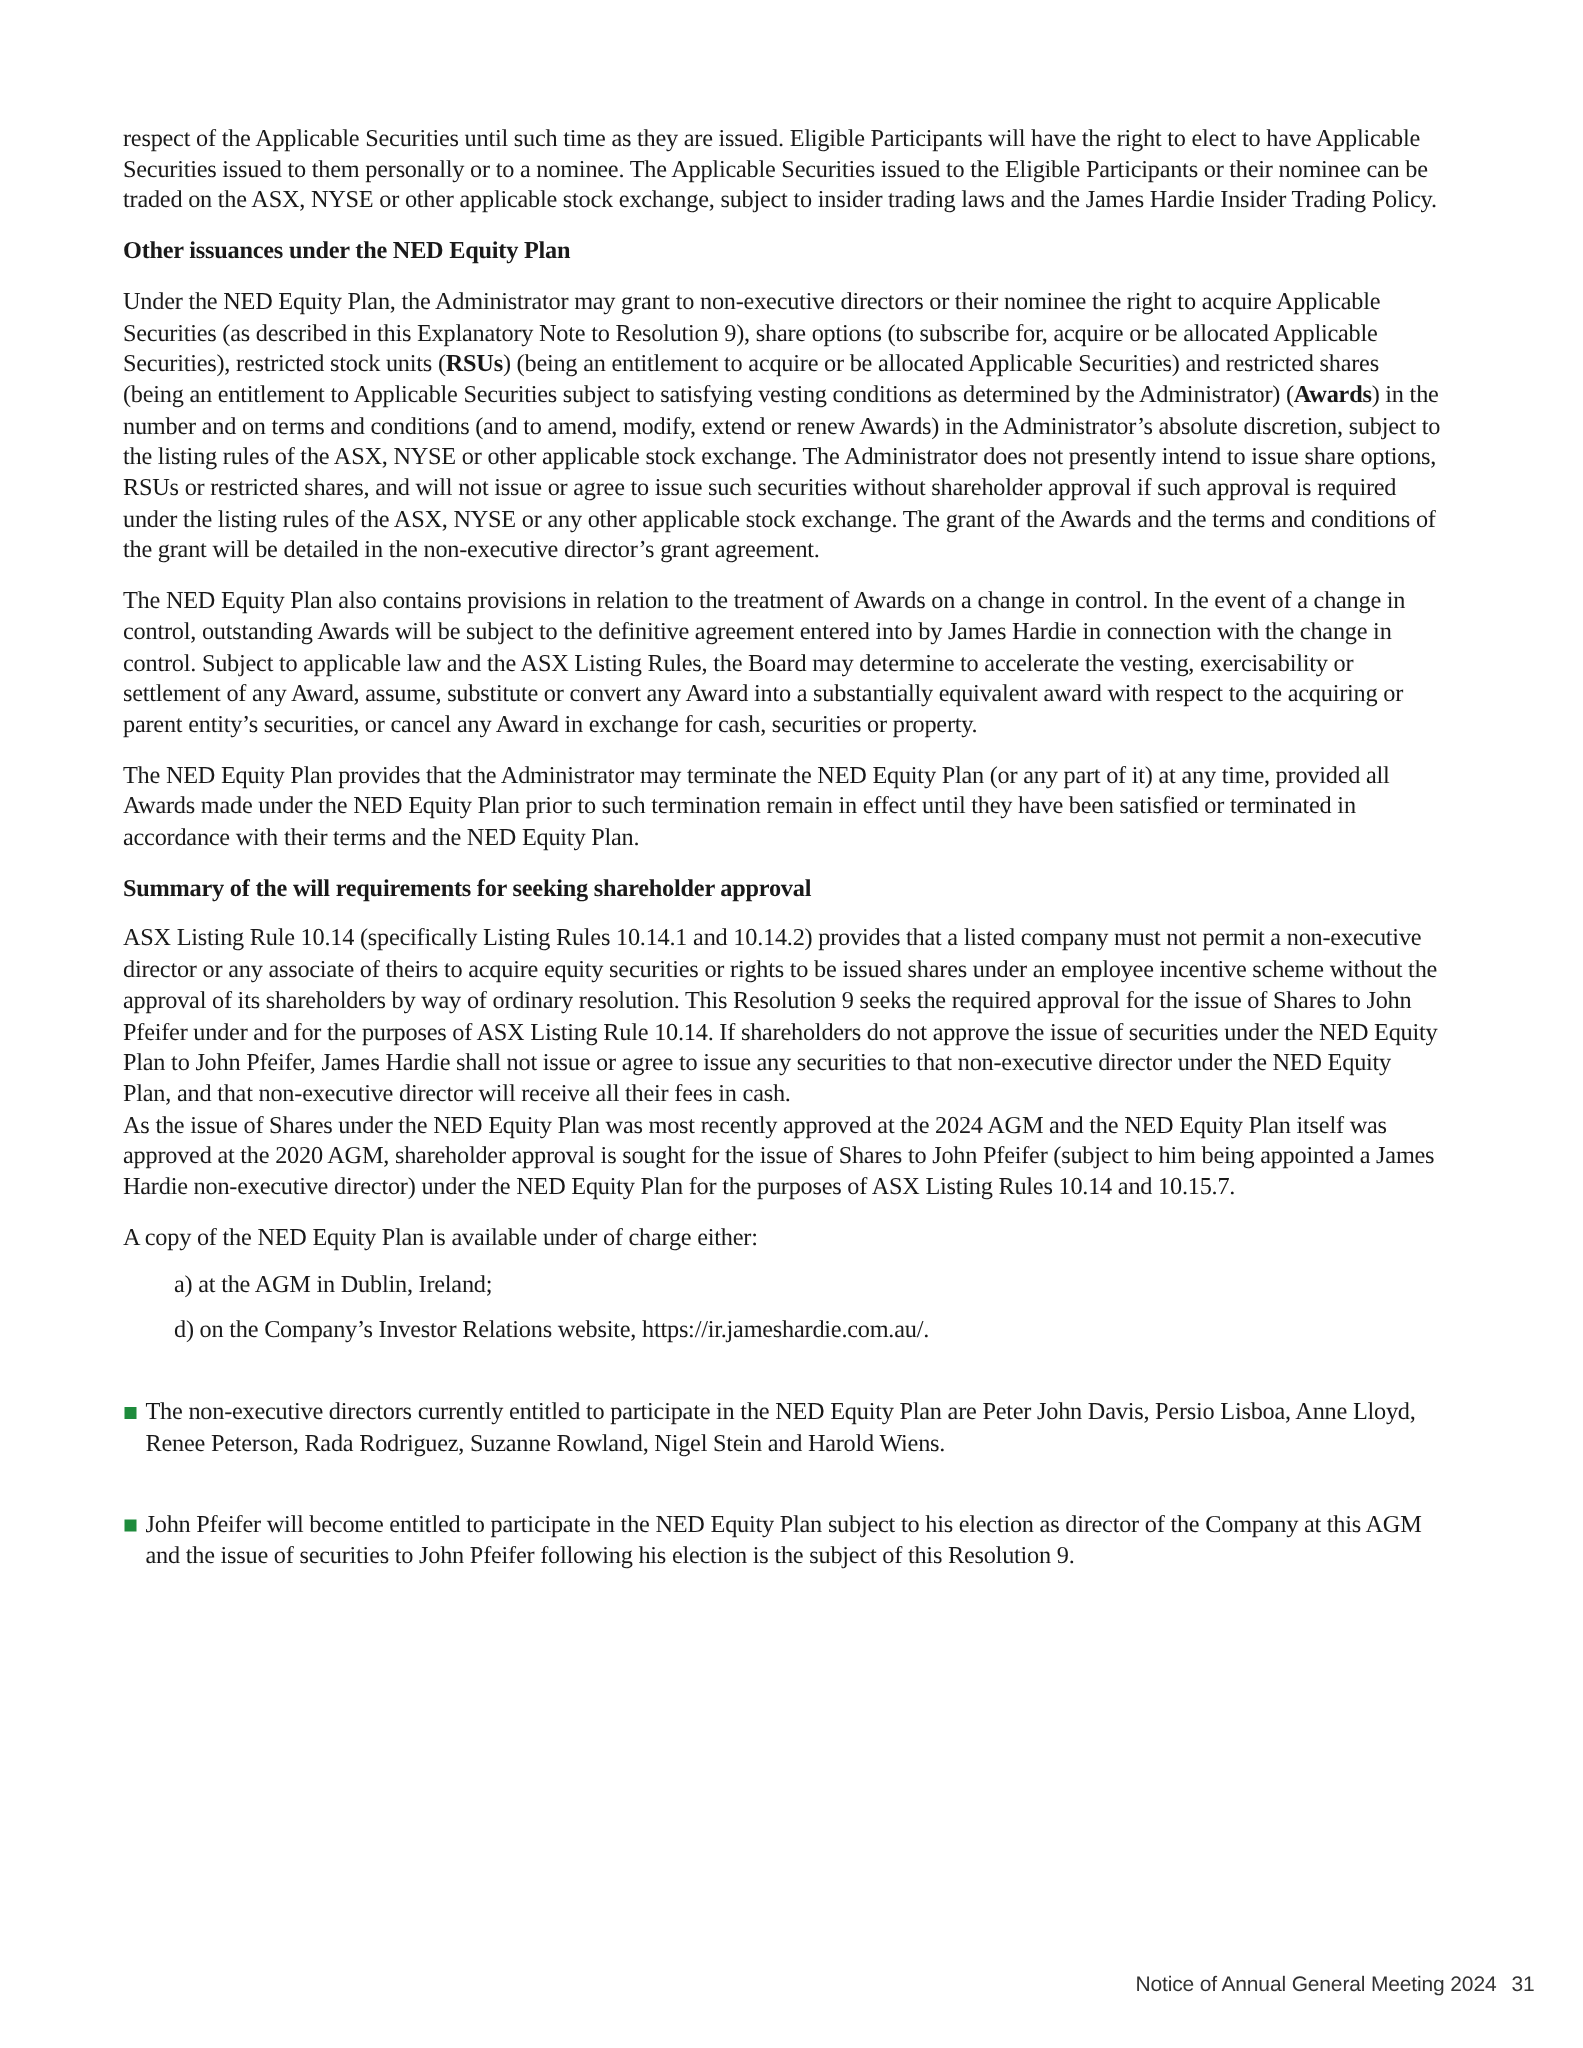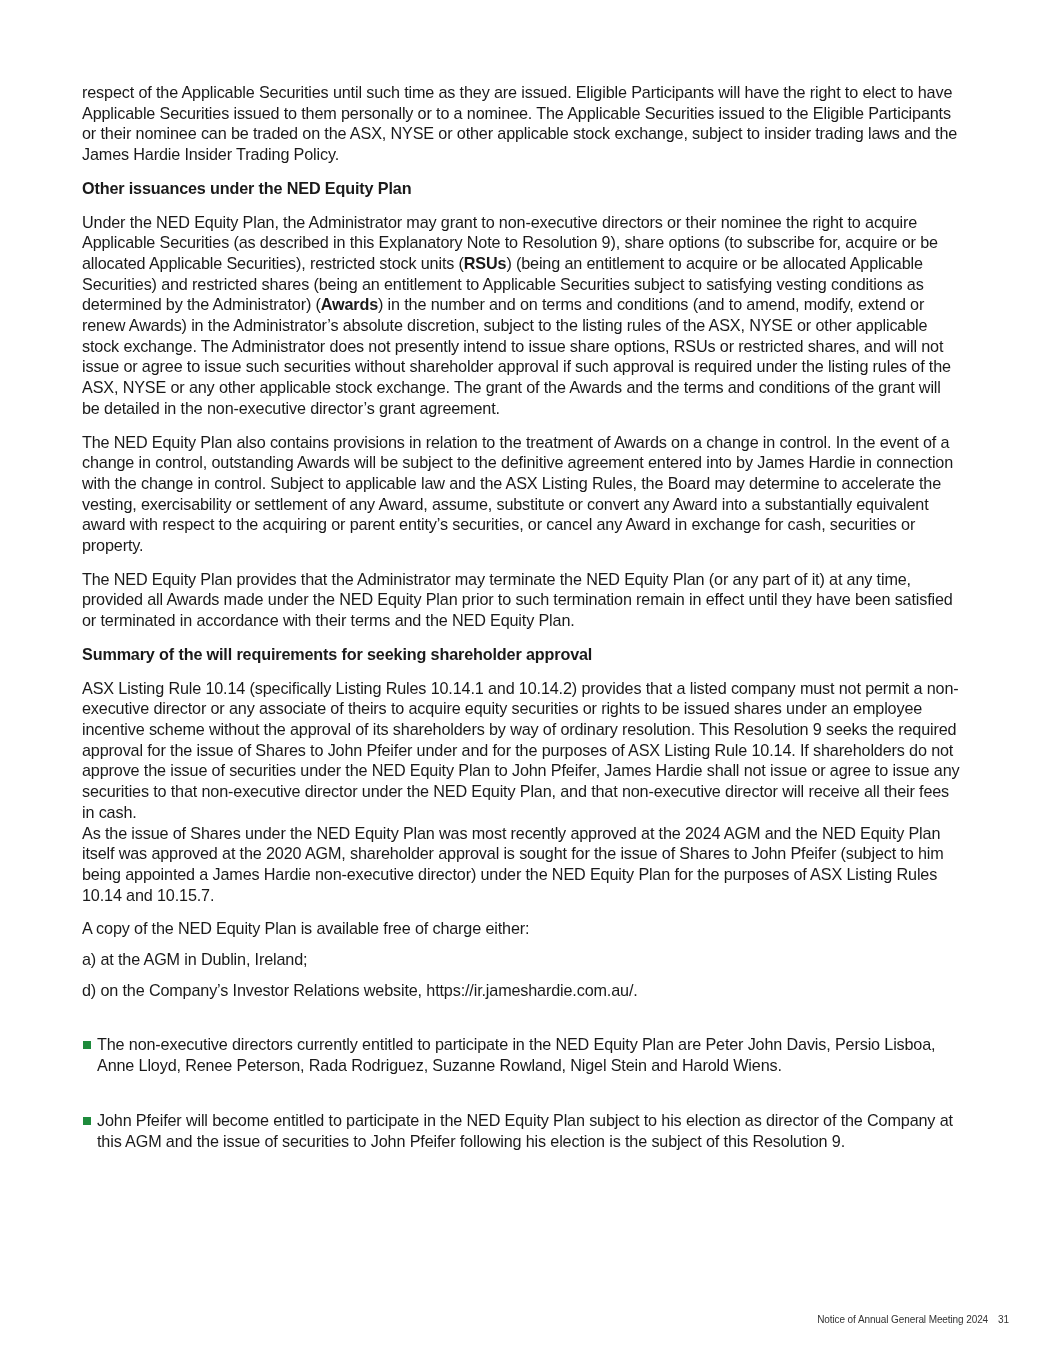--- a/index.html
+++ b/index.html
@@ -1,31 +1,31 @@
 <!DOCTYPE html>
 <html><head>
 <meta charset="utf-8">
 <style>
   html, body { margin: 0; padding: 0; background: #ffffff; }
   body {
     width: 1055px; height: 1365px; position: relative; overflow: hidden;
     font-family: "Liberation Sans", sans-serif; color: #1a1a1a;
   }
-  .page { position: absolute; left: 82px; top: 82px; width: 880px; }
+  .page { position: absolute; left: 82px; top: 82px; width: 880px; font-family: Liberation Serif, serif; }
   p { margin: 0; font-size: 16.2px; line-height: 20.7px; letter-spacing: -0.15px; }
   .gap { margin-bottom: 13px; }
   .heading { font-weight: bold; margin-bottom: 13px; }
-  .list-item { padding-left: 18px; text-indent: -18px; margin-bottom: 10px; }
+  .list-item { padding-left: 18px; text-indent: -18px; margin-bottom: 10px; margin-left: 34px; }
   .bullet { position: relative; padding-left: 15px; margin-bottom: 10px; margin-top: 34px; }
   .bullet .sq {
     position: absolute; left: 1px; top: 7px; width: 8px; height: 8px; background: #1e8b3c;
   }
   b { font-weight: bold; }
   .footer {
-    position: absolute; right: 46px; top: 1314px; font-size: 10px; color: #333;
+    position: absolute; right: 32px; top: 1314px; font-size: 14px; color: #333;
     letter-spacing: -0.1px;
   }
   .footer .num { margin-left: 10px; }
 </style>
 </head>
 <body>
 
 <div class="page">
   <p class="gap">respect of the Applicable Securities until such time as they are issued.  Eligible Participants will have the right to elect to have Applicable Securities issued to them personally or to a nominee. The Applicable Securities issued to the Eligible Participants or their nominee can be traded on the ASX, NYSE or other applicable stock exchange, subject to insider trading laws and the James Hardie Insider Trading Policy.</p>
 
@@ -35,21 +35,21 @@
 
   <p class="gap">The NED Equity Plan also contains provisions in relation to the treatment of Awards on a change in control. In the event of a change in control, outstanding Awards will be subject to the definitive agreement entered into by James Hardie in connection with the change in control.  Subject to applicable law and the ASX Listing Rules, the Board may determine to accelerate the vesting, exercisability or settlement of any Award, assume, substitute or convert any Award into a substantially equivalent award with respect to the acquiring or parent entity’s securities, or cancel any Award in exchange for cash, securities or property.</p>
 
   <p class="gap">The NED Equity Plan provides that the Administrator may terminate the NED Equity Plan (or any part of it) at any time, provided all Awards made under the NED Equity Plan prior to such termination remain in effect until they have been satisfied or terminated in accordance with their terms and the NED Equity Plan.</p>
 
   <p class="heading">Summary of the will requirements for seeking shareholder approval</p>
 
   <p>ASX Listing Rule 10.14 (specifically Listing Rules 10.14.1 and 10.14.2) provides that a listed company must not permit a non-executive director or any associate of theirs to acquire equity securities or rights to be issued shares under an employee incentive scheme without the approval of its shareholders by way of ordinary resolution. This Resolution 9 seeks the required approval for the issue of Shares to John Pfeifer under and for the purposes of ASX Listing Rule 10.14.  If shareholders do not approve the issue of securities under the NED Equity Plan to John Pfeifer, James Hardie shall not issue or agree to issue any securities to that non-executive director under the NED Equity Plan, and that non-executive director will receive all their fees in cash.</p>
   <p class="gap">As the issue of Shares under the NED Equity Plan was most recently approved at the 2024 AGM and the NED Equity Plan itself was approved at the 2020 AGM, shareholder approval is sought for the issue of Shares to John Pfeifer (subject to him being appointed a James Hardie non-executive director) under the NED Equity Plan for the purposes of ASX Listing Rules 10.14 and 10.15.7.</p>
 
-  <p style="margin-bottom:10px">A copy of the NED Equity Plan is available free of charge either:</p>
+  <p style="margin-bottom:10px">A copy of the NED Equity Plan is available under of charge either:</p>
 
   <p class="list-item">a) at the AGM in Dublin, Ireland;</p>
   <p class="list-item" style="margin-bottom:13px">d) on the Company’s Investor Relations website,  https://ir.jameshardie.com.au/.</p>
 
 
   <div class="bullet">
     <span class="sq" style="background: rgb(30, 139, 60);"></span>
     <p>The non-executive directors currently entitled to participate in the NED Equity Plan are Peter John Davis, Persio Lisboa, Anne Lloyd, Renee Peterson, Rada Rodriguez, Suzanne Rowland, Nigel Stein and Harold Wiens.</p>
   </div>
   <div class="bullet">

